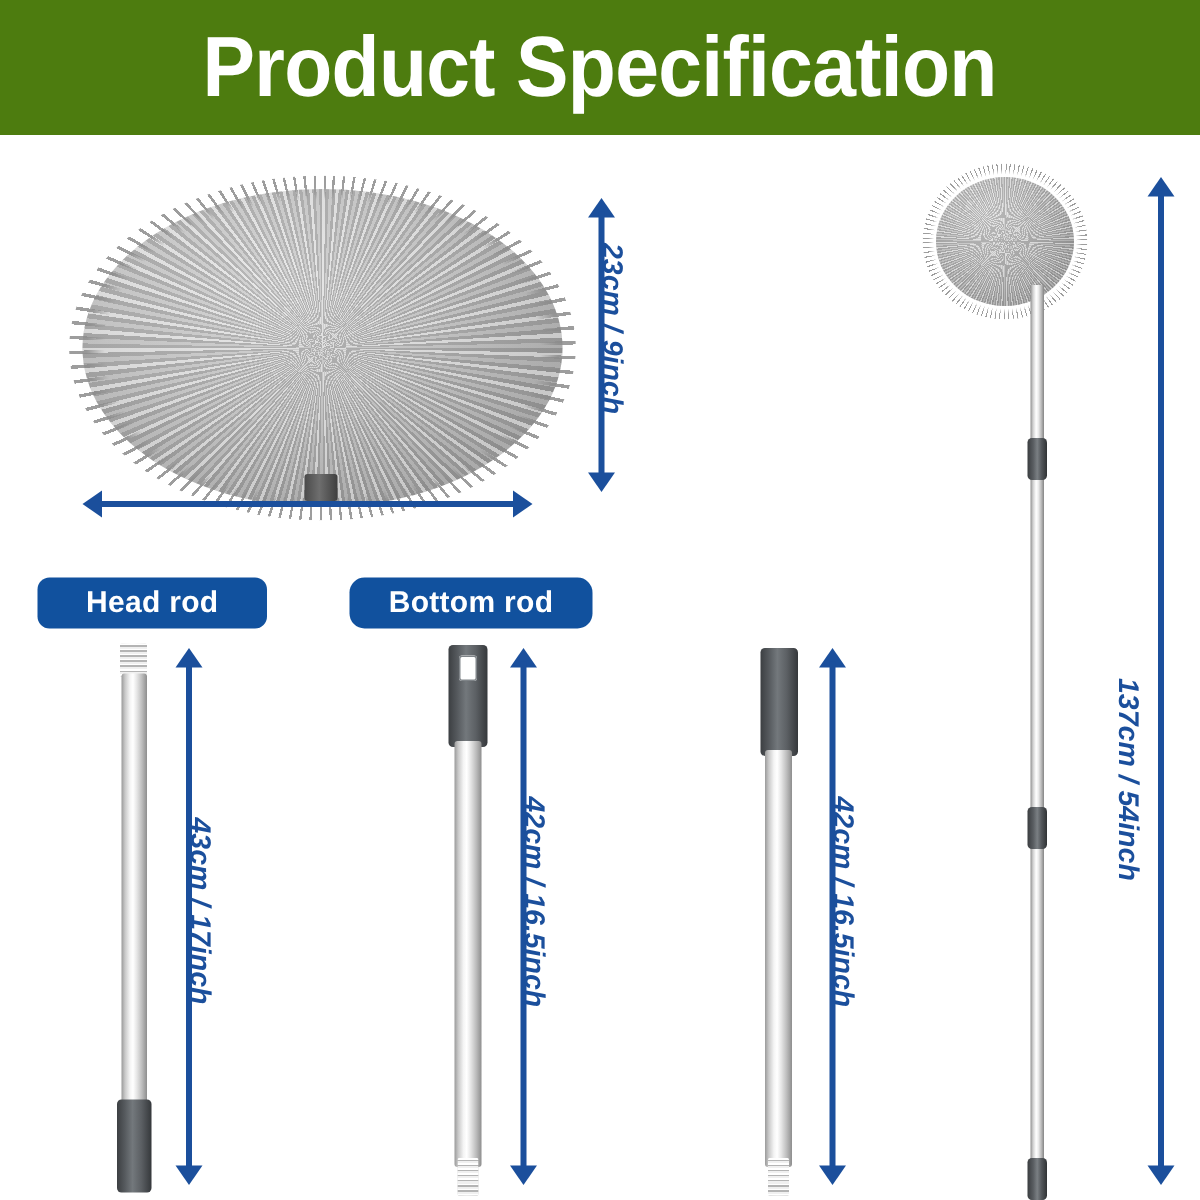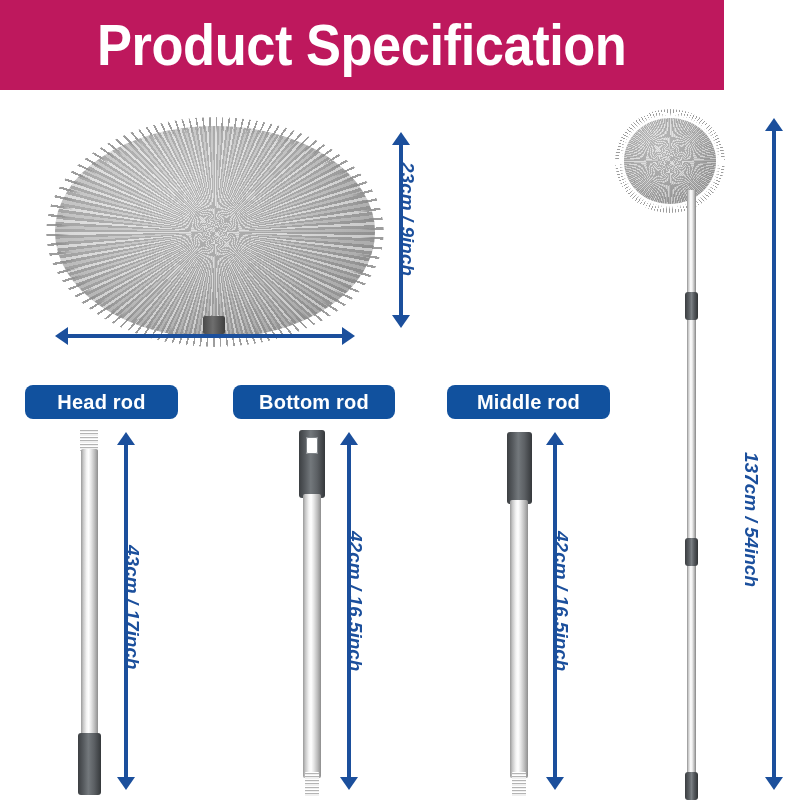--- a/index.html
+++ b/index.html
@@ -19,23 +19,23 @@
     width: 800px;
     height: 800px;
     background: #ffffff;
   }
 
   
   .banner {
     position: absolute;
     left: 0;
     top: 0;
-    width: 724px;
+    width: 800px;
     height: 90px;
-    background: #be185d;
+    background: #4d7c0f;
     display: flex;
     align-items: center;
     justify-content: center;
   }
   .banner-title {
     color: #ffffff;
     font-family: "Liberation Sans Narrow", "Liberation Sans", sans-serif;
     font-size: 57px;
     font-weight: bold;
     letter-spacing: -0.5px;
@@ -241,22 +241,21 @@
   </div>
   <div class="dimText vert" style="left:418px; top:162px;">23cm / 9inch</div>
 
   <div class="hArrow" style="left:55px; top:327px; width:300px;">
     <div class="headL"></div>
     <div class="shaft"></div>
     <div class="headR"></div>
   </div>
 
   <div class="pill" style="left:25px; top:385px; width:153px;">Head rod</div>
-  <div class="pill" style="left:233px; top:385px; width:162px;">Bottom rod</div>
-  <div class="pill" style="left:447px; top:385px; width:163px;">Middle rod</div>
+  <div class="pill" style="left:233px; top:385px; width:162px;border-radius:10px;">Bottom rod</div>
 
   <div class="rod">
     <div class="rodThread" style="left:80px; top:429px; width:18px; height:22px;"></div>
     <div class="rodTube" style="left:81px; top:449px; width:17px; height:289px;"></div>
     <div class="rodGrip" style="left:78px; top:733px; width:23px; height:62px;"></div>
   </div>
   <div class="vArrow" style="left:117px; top:432px; height:358px;">
     <div class="headUp"></div>
     <div class="shaft"></div>
     <div class="headDn"></div>

